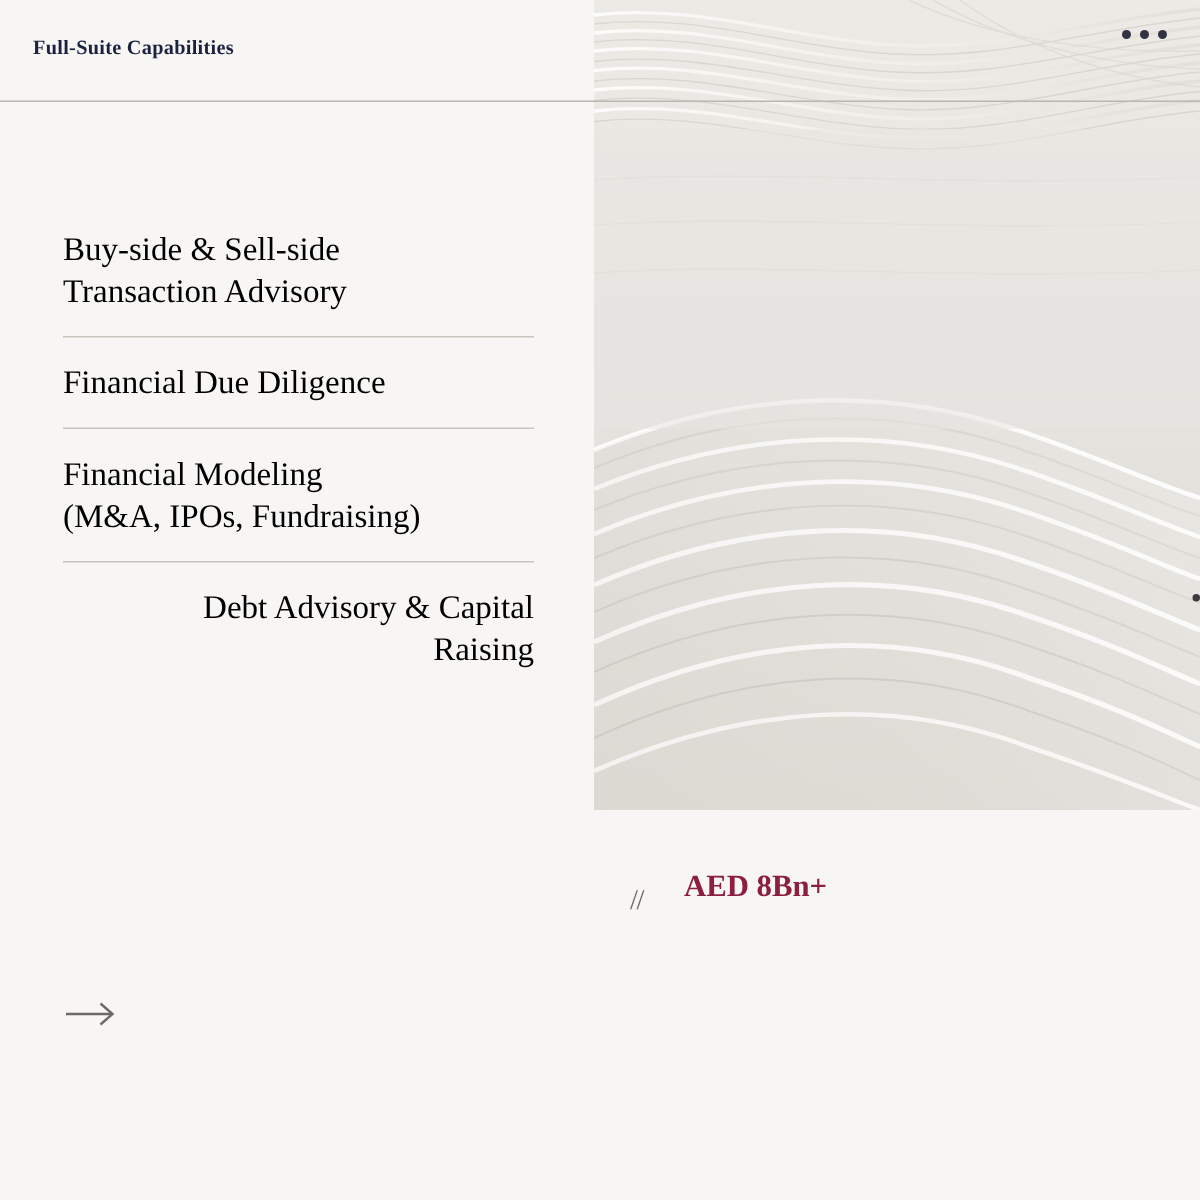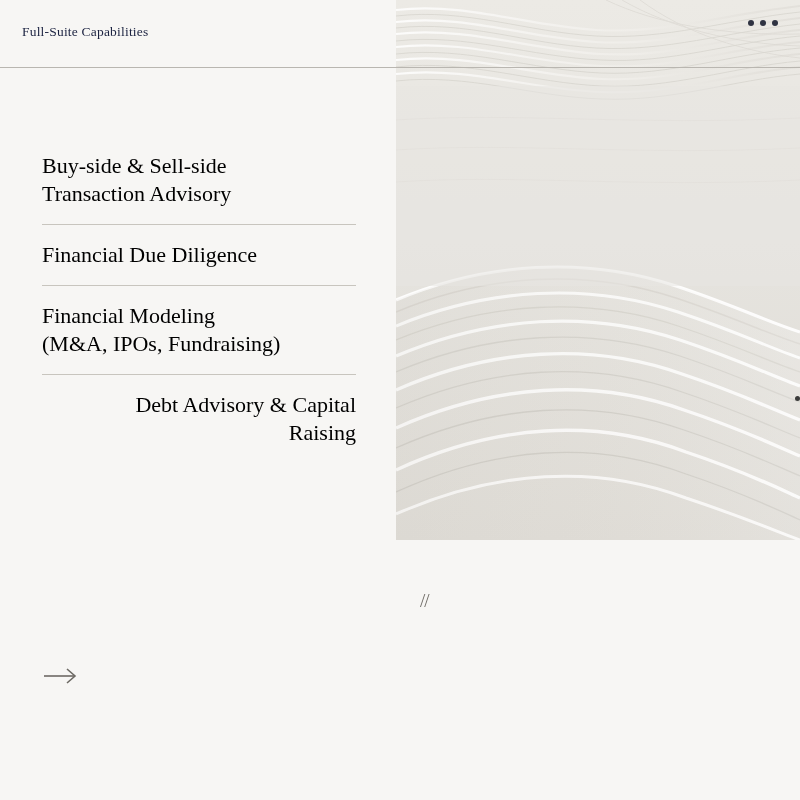--- a/index.html
+++ b/index.html
@@ -32,21 +32,21 @@
     height: 68px;
     box-sizing: border-box;
     border-bottom: 1px solid #b9b6b0;
     z-index: 5;
   }
   .header-title {
     position: absolute;
     left: 22px;
     top: 24px;
     font-family: "Liberation Serif", serif;
-    font-weight: normal;
+    font-weight: bold;
     font-size: 13.5px;
     letter-spacing: 0.2px;
     color: #1b2240;
   }
   .header-dots {
     position: absolute;
     right: 22px;
     top: 20px;
     display: flex;
     gap: 6px;
@@ -261,16 +261,17 @@
   <div class="arrow-link">
     <svg width="40" height="24" viewBox="0 0 40 24" aria-hidden="true">
       <line x1="0" y1="12" x2="30" y2="12" stroke="#6d6a64" stroke-width="1.6"></line>
       <polyline points="23,5 31,12 23,19" fill="none" stroke="#6d6a64" stroke-width="1.6"></polyline>
     </svg>
   </div>
 
   <div class="quote-block">
     <div class="quote-slashes">//</div>
     <div>
+      <div class="quote-text quote-emph">AED 8Bn+</div>
     </div>
   </div>
 
 </div>
 
 </body></html>

